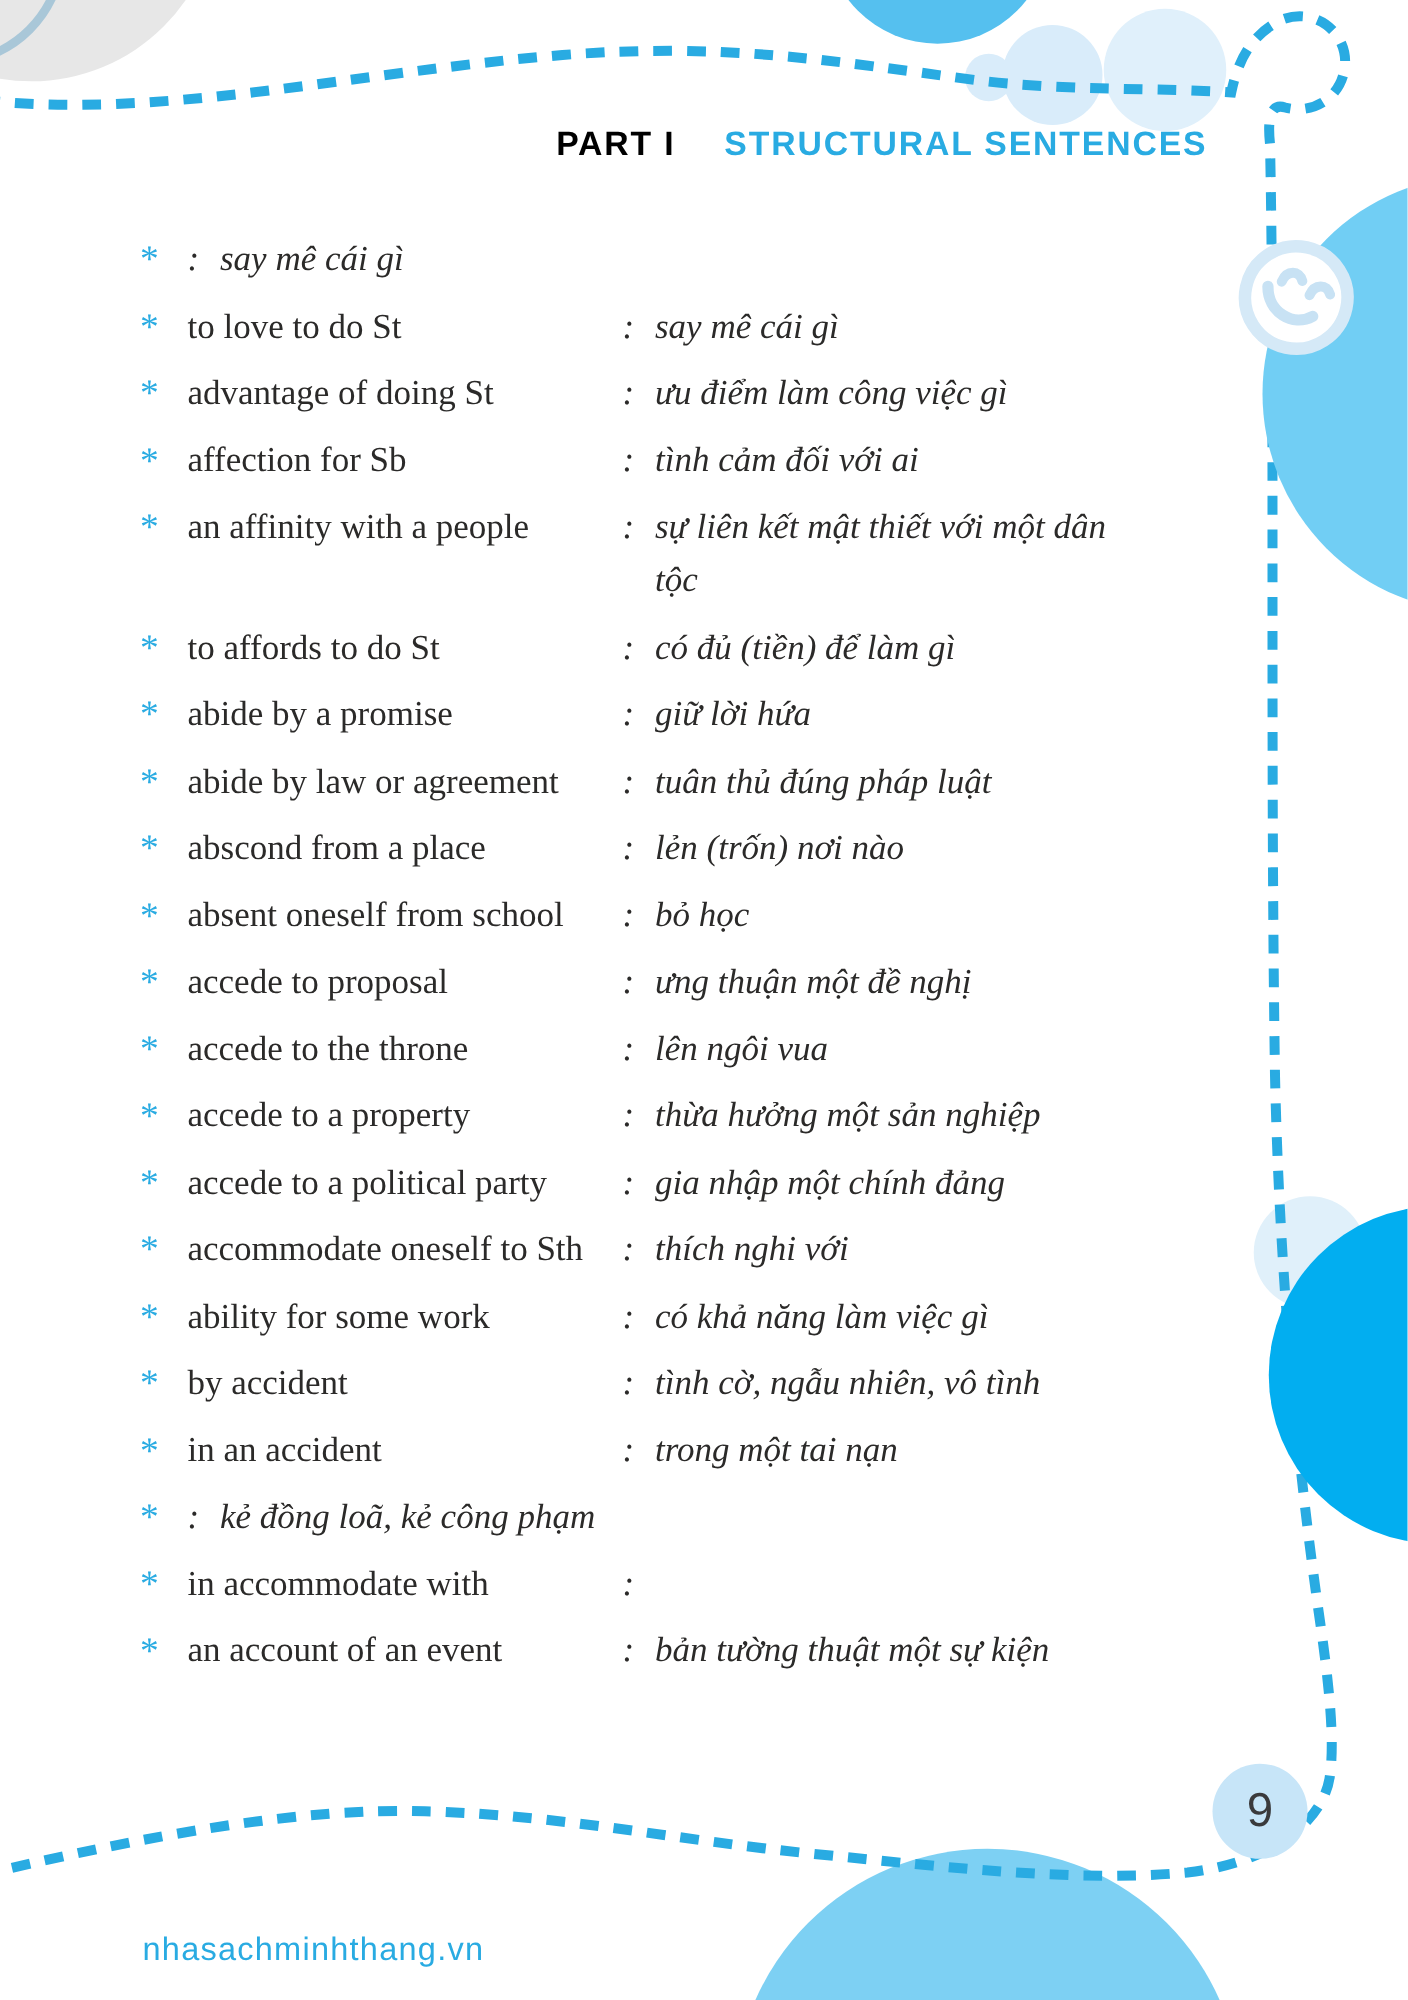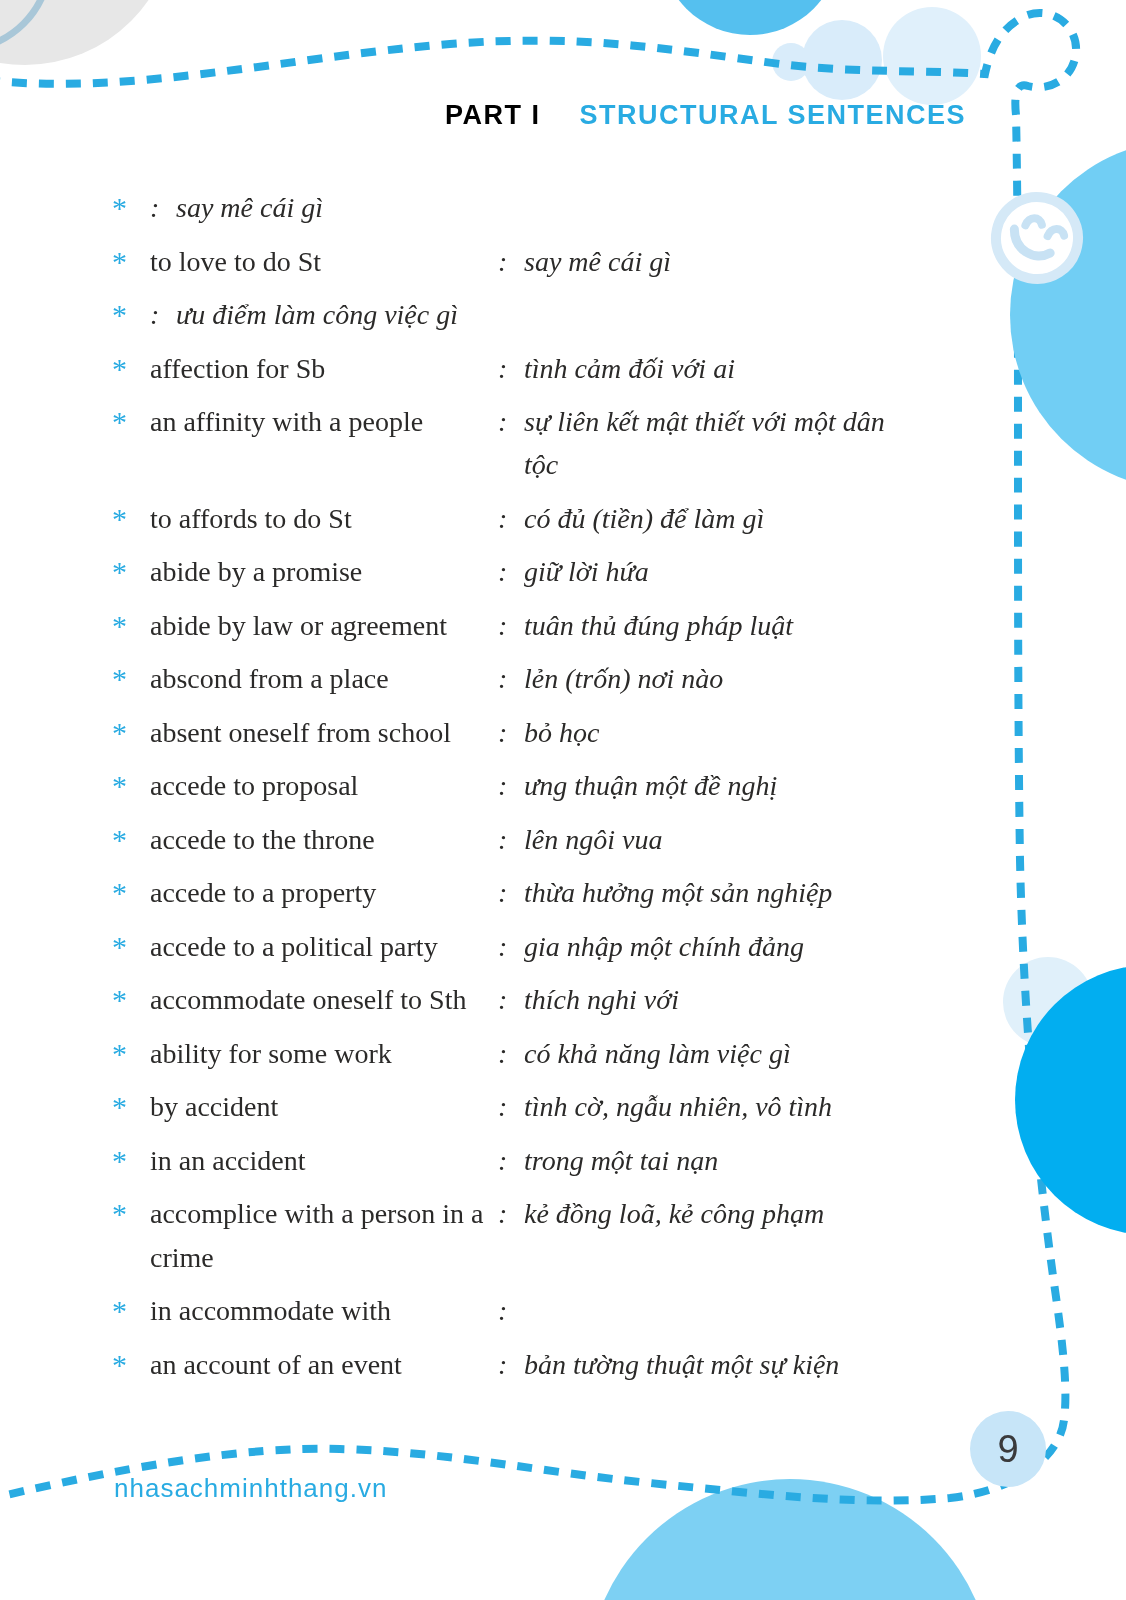--- a/index.html
+++ b/index.html
@@ -18,21 +18,21 @@
   
   .phrase-list{position:absolute;left:112px;top:186px;width:830px;z-index:5;}
   .row{display:flex;align-items:flex-start;margin-bottom:10px;
        font-size:28px;line-height:1.55;color:#2B2A29;}
   .ast{width:38px;color:#29ABE2;font-size:30px;line-height:1.45;flex:0 0 auto;}
   .en{width:348px;flex:0 0 auto;}
   .colon{width:26px;flex:0 0 auto;font-style:italic;}
   .vi{width:380px;flex:0 0 auto;font-style:italic;}
 
   
-  .website{position:absolute;left:114px;top:1473px;z-index:5;
+  .website{position:absolute;left:114px;top:1544px;z-index:5;
     font-family:"Liberation Sans", sans-serif;font-size:26px;letter-spacing:1px;
     color:#29ABE2;}
   .page-badge{position:absolute;left:970px;top:1411px;width:76px;height:76px;
     border-radius:50%;background:#C7E5F8;display:flex;align-items:center;
     justify-content:center;z-index:5;
     font-family:"Liberation Sans", sans-serif;font-size:38px;color:#3A3A3C;}
 </style>
 </head>
 <body>
 
@@ -100,20 +100,21 @@
 
   <div class="row">
     <span class="ast">*</span>
     <span class="en">to love to do St</span>
     <span class="colon">:</span>
     <span class="vi">say mê cái gì</span>
   </div>
 
   <div class="row">
     <span class="ast">*</span>
+    <span class="en">advantage of doing St</span>
     <span class="colon">:</span>
     <span class="vi">ưu điểm làm công việc gì</span>
   </div>
 
   <div class="row">
     <span class="ast">*</span>
     <span class="en">affection for Sb</span>
     <span class="colon">:</span>
     <span class="vi">tình cảm đối với ai</span>
   </div>
@@ -211,21 +212,20 @@
 
   <div class="row">
     <span class="ast">*</span>
     <span class="en">in an accident</span>
     <span class="colon">:</span>
     <span class="vi">trong một tai nạn</span>
   </div>
 
   <div class="row">
     <span class="ast">*</span>
-    <span class="en">accomplice with a person in a crime</span>
     <span class="colon">:</span>
     <span class="vi">kẻ đồng loã, kẻ công phạm</span>
   </div>
 
   <div class="row">
     <span class="ast">*</span>
     <span class="en">in accommodate with</span>
     <span class="colon">:</span>
   </div>
 

